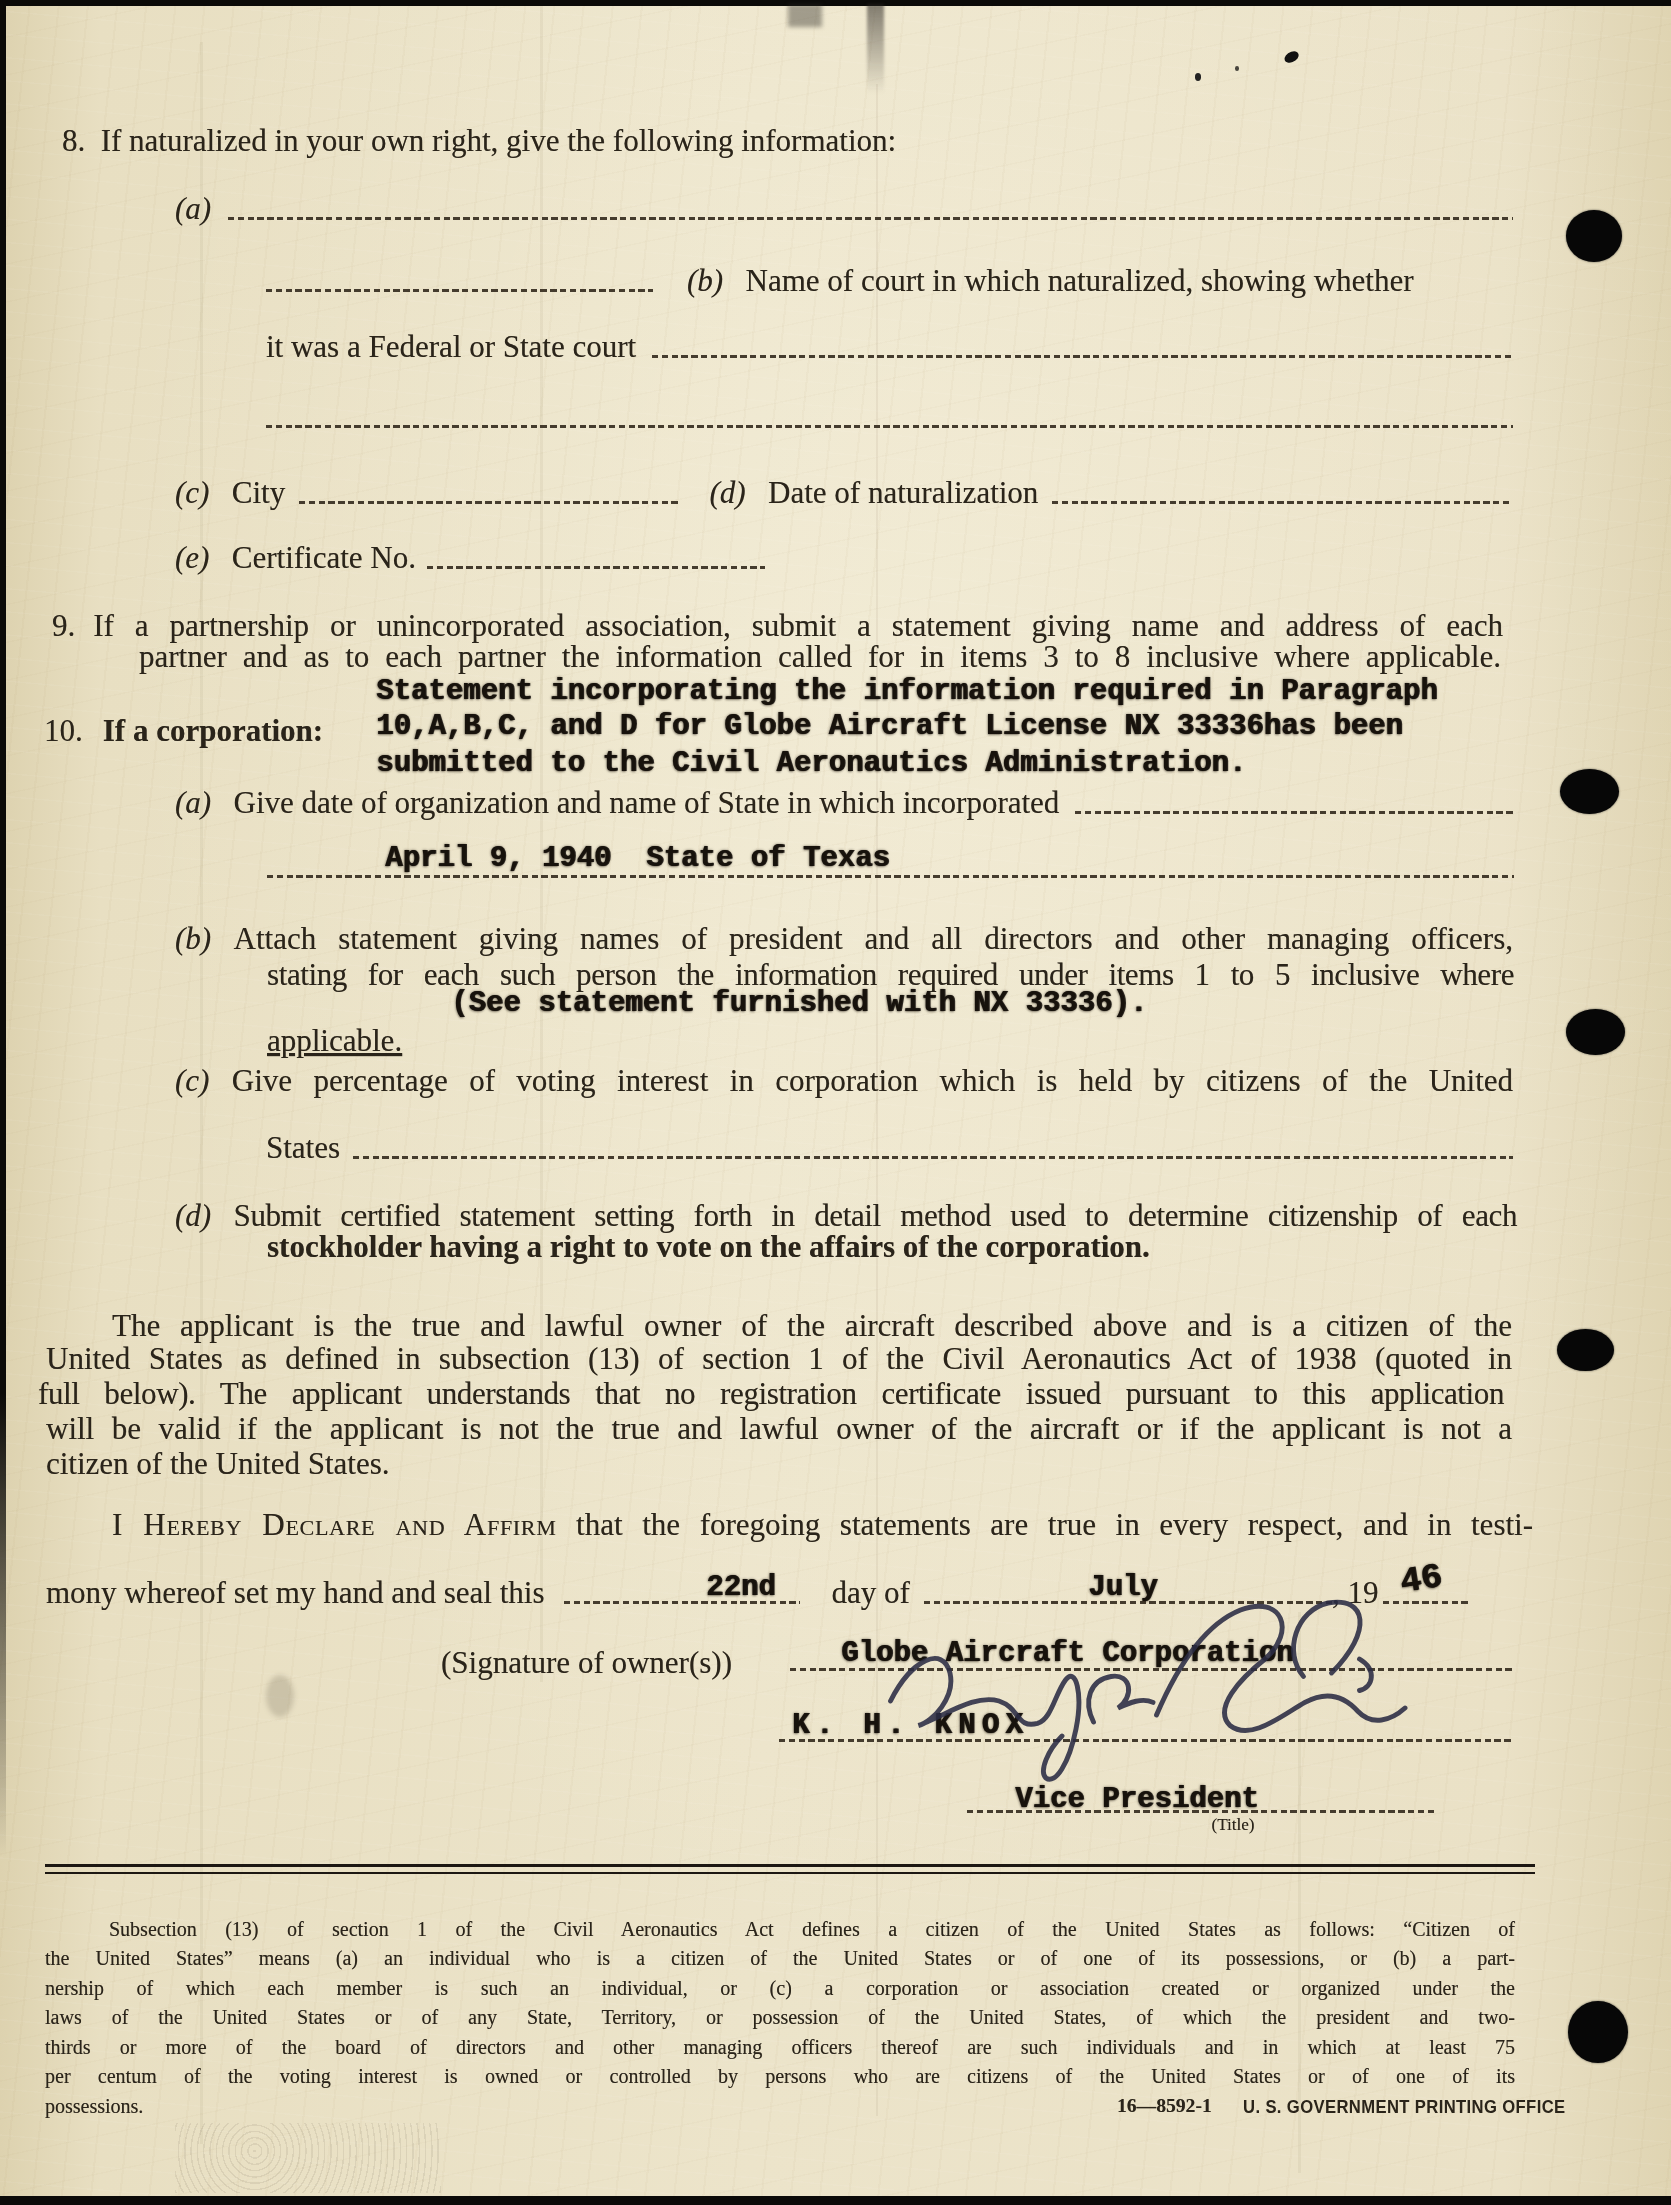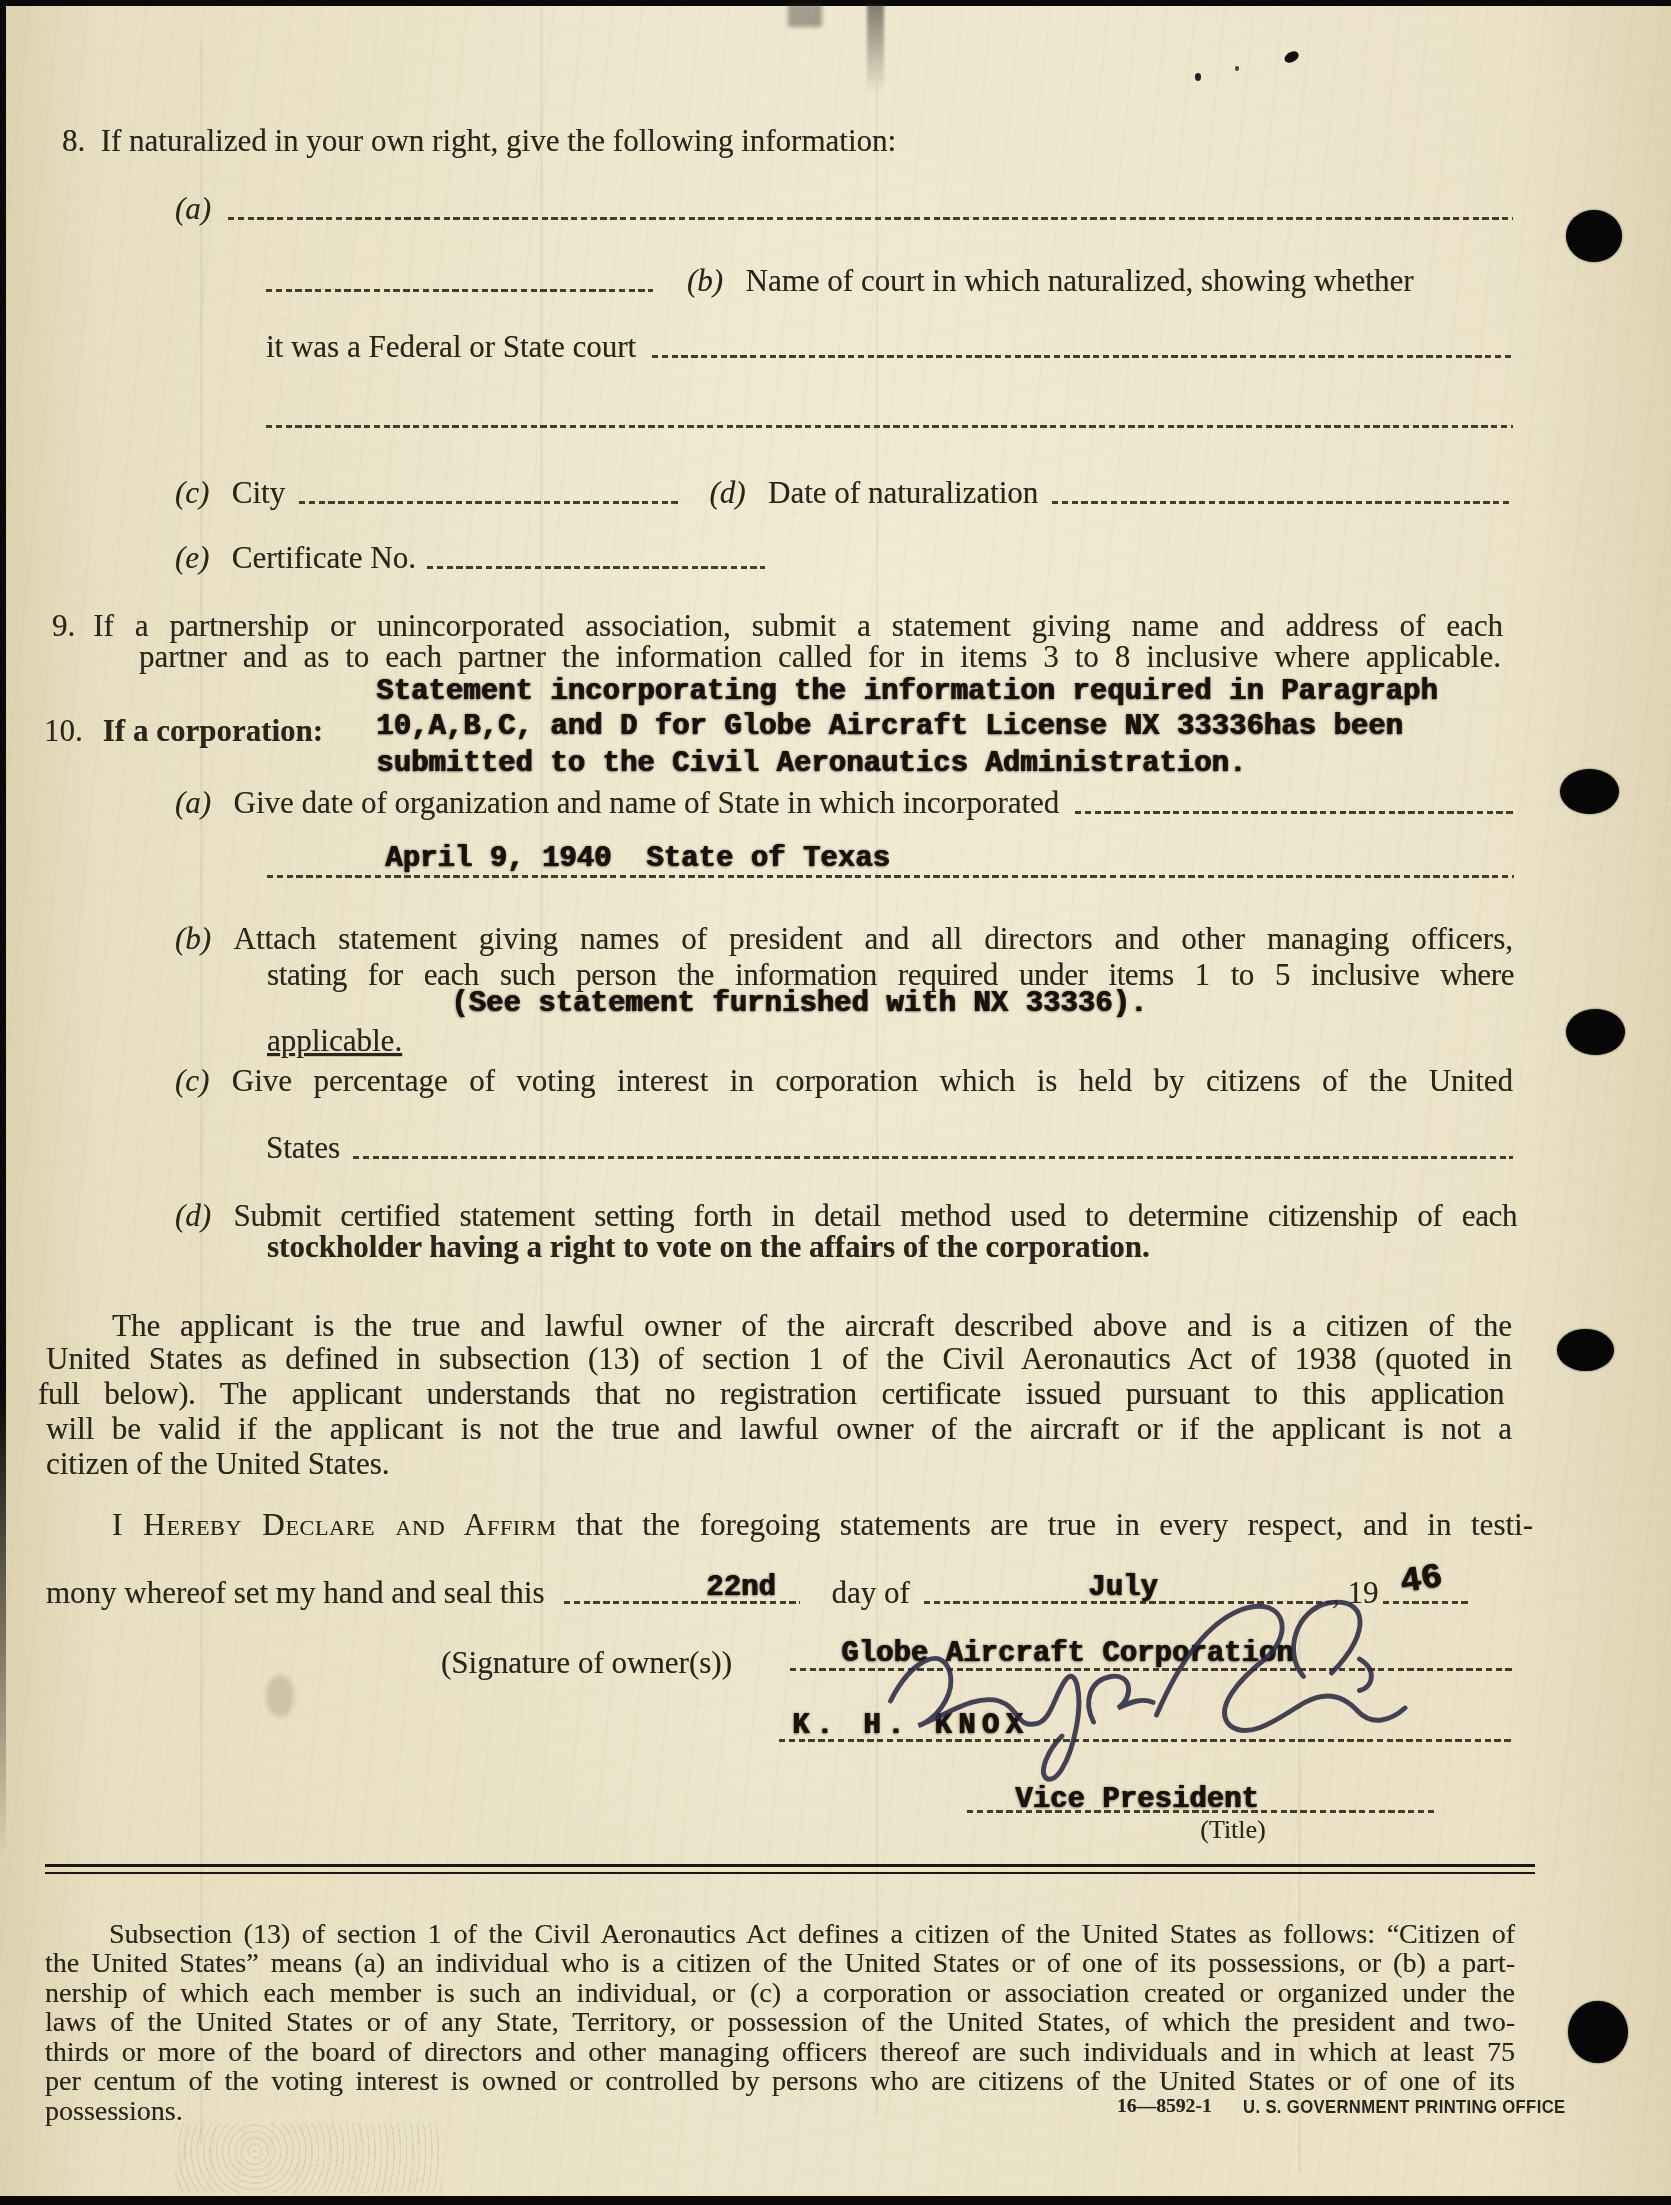--- a/index.html
+++ b/index.html
@@ -20,21 +20,21 @@
   .crease { position:absolute; width:2.8px; background:rgba(120,100,60,.07); }
   .print { text-shadow: 0.2px 0.4px 0.5px rgba(40,32,20,.45); }
   .line { position:absolute; display:flex; align-items:flex-end; font-size:31px; }
   .line > span { line-height:1.16; white-space:pre; }
   .lbl { font-style:italic; }
   .fill { height:2.8px; align-self:flex-end; margin-bottom:7px; opacity:.92;
     background-image: repeating-linear-gradient(90deg, #362d20 0 6.3px, transparent 6.3px 9.8px); }
   .just { text-align:justify; text-align-last:justify; display:block; }
   .pline { position:absolute; font-size:31px; line-height:1.16; }
   .smallcaps { font-variant:small-caps; letter-spacing:0.7px; }
-  .legal { font-size:28px; }
+  .legal { font-size:20px; }
   .typed { position:absolute; font-family:"Liberation Mono", monospace; font-weight:700;
     color:#17120c; font-size:29px; line-height:1.1; white-space:pre;
     text-shadow: 1.1px 0 0 rgba(16,12,8,.85), 0 0 2.8px rgba(25,18,10,.5), 0 1.1px 2.1px rgba(25,18,10,.35); }
   .dash { position:absolute; height:2.8px; opacity:.92;
     background-image: repeating-linear-gradient(90deg, #362d20 0 6.3px, transparent 6.3px 9.8px); }
   .hole { position:absolute; background:#070707; border-radius:50%;
     box-shadow: 0 0 2.1px rgba(0,0,0,.65); }
   .edge { position:absolute; background:#0b0a08; }
   .dbl-rule { position:absolute; border-top:3.5px solid #1c1712; border-bottom:2.8px solid #1c1712; height:4.9px; }
   .sig-svg { position:absolute; left:757px; top:1582px; }
@@ -160,21 +160,21 @@
 
   <div class="pline print" style="left:441px; top:1645px;">(Signature of owner(s))</div>
   <div class="typed" style="left:841px; top:1638px;">Globe Aircraft Corporation</div>
   <div class="dash" style="left:790px; top:1668px; width:723px;"></div>
 
   <div class="typed" style="left:792px; top:1710px; letter-spacing:6.3px;">K. H. KNOX</div>
   <div class="dash" style="left:779px; top:1739px; width:734px;"></div>
 
   <div class="typed" style="left:1015px; top:1784px;">Vice President</div>
   <div class="dash" style="left:967px; top:1810px; width:470px;"></div>
-  <div class="pline print" style="left:1149px; top:1815px; width:168px; text-align:center; font-size:26px;">(Title)</div>
+  <div class="pline print" style="left:1149px; top:1815px; width:168px; text-align:center; font-size:17px;">(Title)</div>
 
   <svg class="sig-svg" width="715" height="224" viewBox="0 0 1020 320">
     <g fill="none" stroke="#2b2c44" stroke-width="7" stroke-linecap="round" opacity="0.88">
       <path d="M 190 170 C 220 110, 265 90, 275 130 C 283 165, 250 200, 230 205 C 270 190, 310 160, 345 170 C 375 180, 370 210, 400 202 C 420 196, 425 160, 440 140 C 455 120, 465 160, 455 210 C 445 260, 425 290, 412 280 C 402 270, 415 240, 435 220"></path>
       <path d="M 480 200 C 465 170, 475 140, 505 135 C 535 130, 538 165, 515 180 C 532 172, 550 165, 565 172"></path>
       <path d="M 570 190 C 600 120, 640 60, 690 40 C 750 18, 770 70, 725 110 C 690 138, 650 180, 675 205 C 705 228, 750 190, 782 172 C 815 154, 840 165, 858 185 C 878 206, 905 198, 925 180"></path>
       <path d="M 820 130 C 880 70, 870 20, 815 30 C 770 40, 750 100, 780 135"></path>
       <path d="M 860 110 C 885 125, 880 150, 860 155"></path>
     </g>
   </svg>

